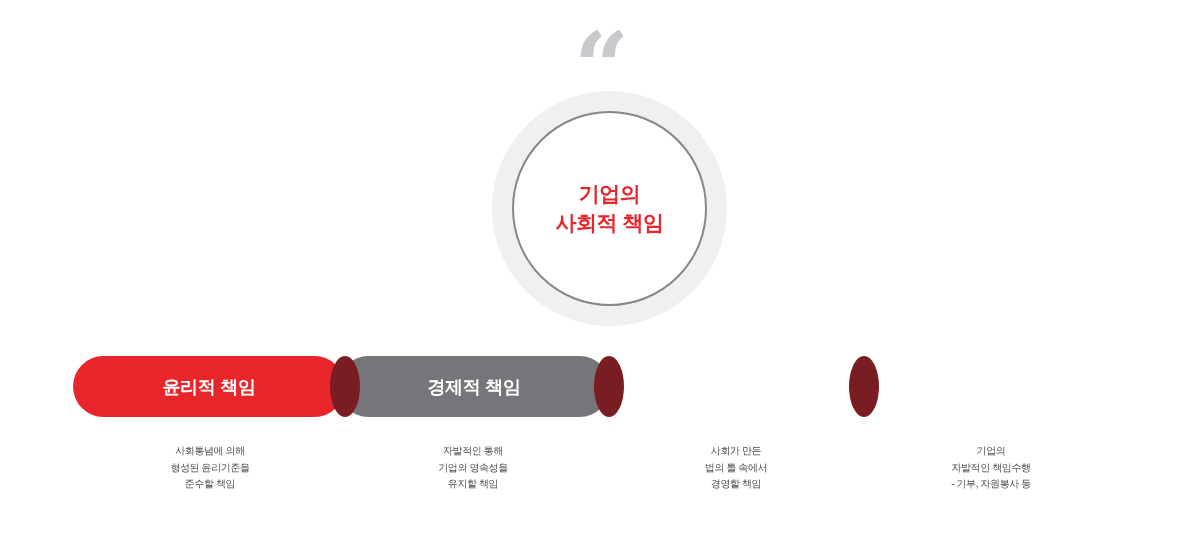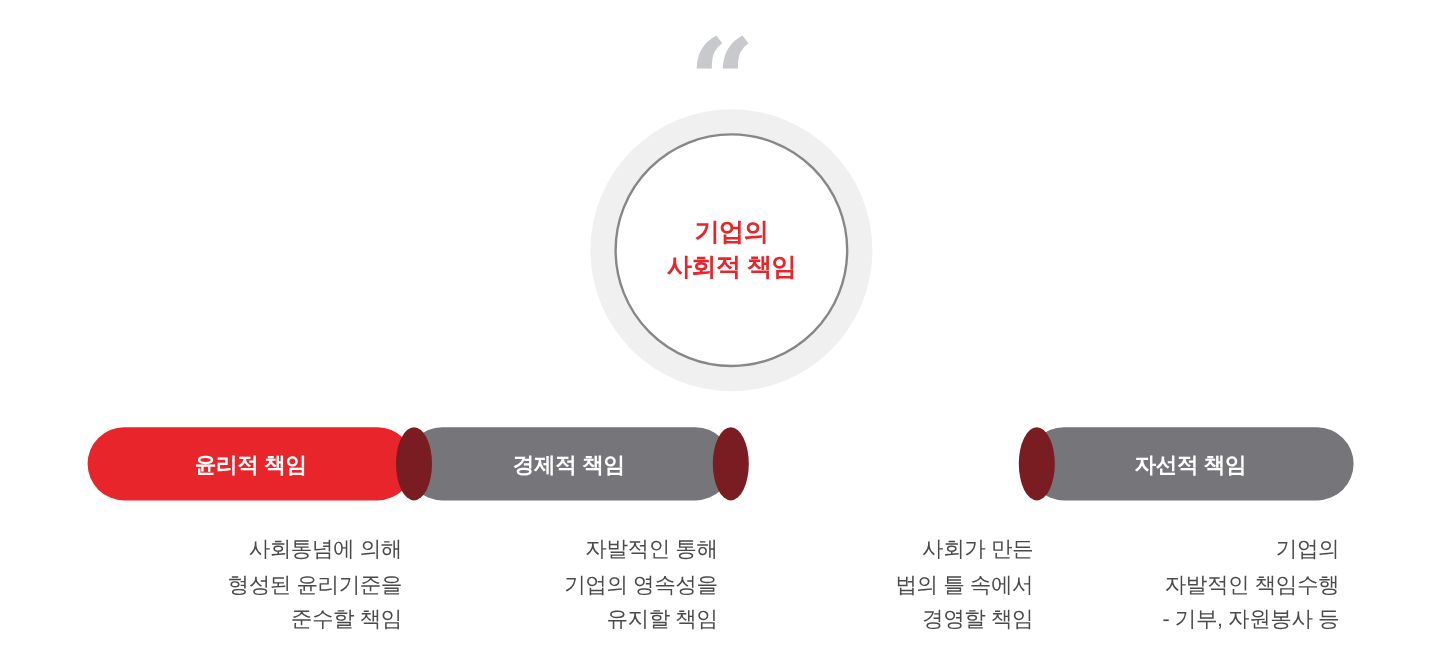--- a/index.html
+++ b/index.html
@@ -110,23 +110,23 @@
     z-index: 5;
     pointer-events: none;
     
     border-radius: 50% / 50%;
   }
 
   
   .caption {
     position: absolute;
     top: 443px;
-    text-align: right;
+    text-align: center;
     color: #4a4a4a;
-    font-size: 18px;
+    font-size: 10px;
     line-height: 1.65;
     letter-spacing: -0.4px;
     white-space: pre-line;
   }
 </style>
 </head>
 <body>
 
 <div id="stage">
 
@@ -143,23 +143,20 @@
 
     <div class="pill red" style="left:73px;width:272px;">
       <span class="pill-label">윤리적 책임</span>
     </div>
 
     <div class="pill gray" style="left:338px;width:272px;">
       <span class="pill-label">경제적 책임</span>
     </div>
 
 
-    <div class="pill gray" style="left:856px;width:272px;">
-      <span class="pill-label">자선적 책임</span>
-    </div>
 
     <div class="overlap" style="left:330px;"></div>
     <div class="overlap" style="left:594px;"></div>
     <div class="overlap" style="left:849px;"></div>
   </div>
 
   <div class="caption" style="left:85px;width:250px;">사회통념에 의해
 형성된 윤리기준을
 준수할 책임</div>
 

